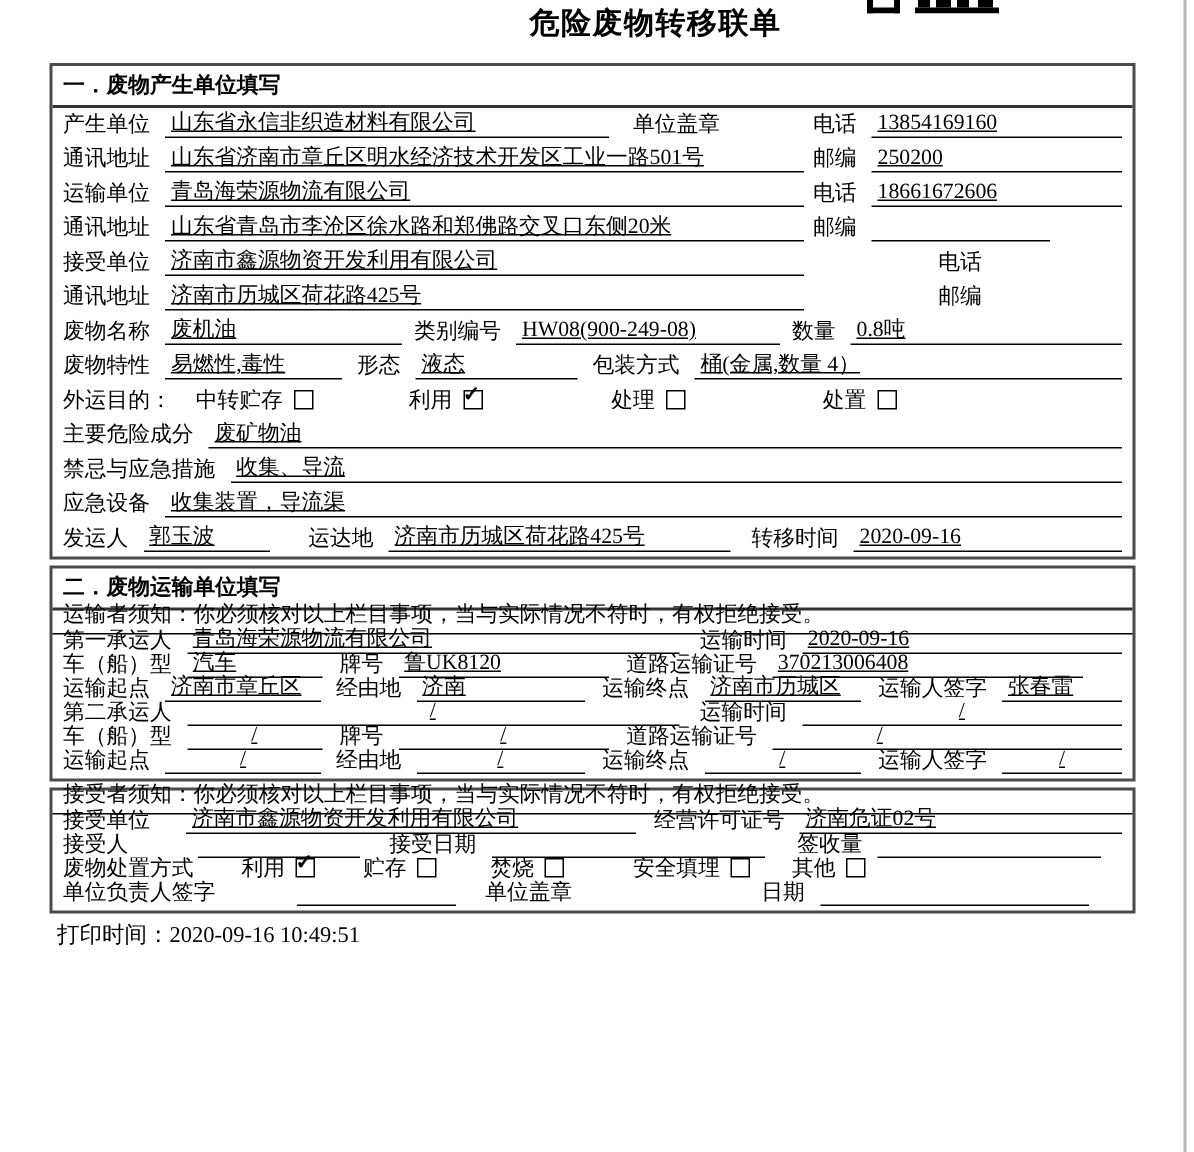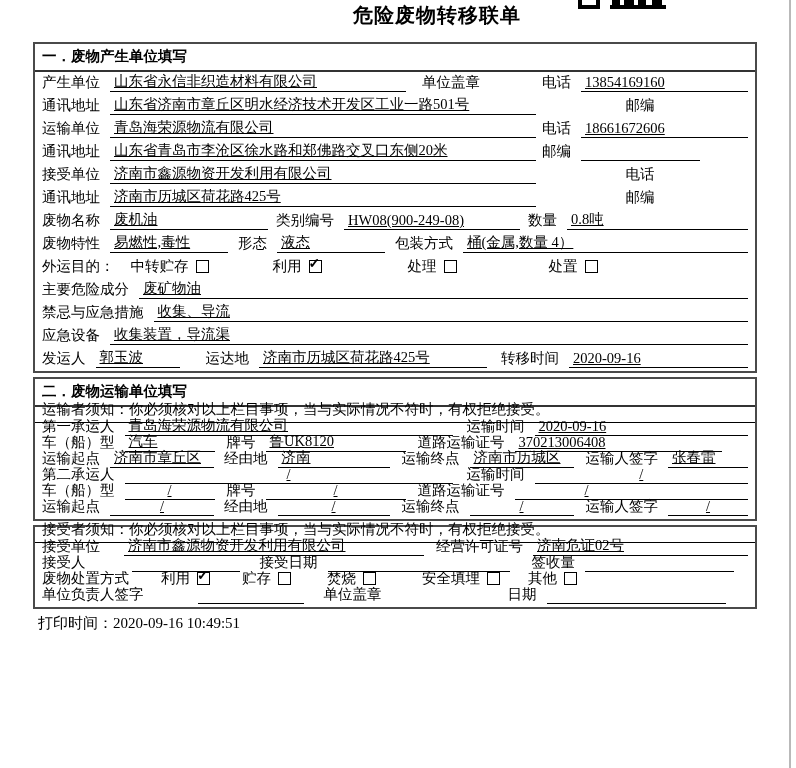--- a/index.html
+++ b/index.html
@@ -70,20 +70,21 @@
     </div>
   </div>
 
   <div class="row">
     <div class="lz">
       <span class="lbl">通讯地址</span>
       <span class="f grow" style="margin-right:6px">山东省济南市章丘区明水经济技术开发区工业一路501号</span>
     </div>
     <div class="rz">
       <span class="lbl">邮编</span>
+      <span class="f grow">250200</span>
     </div>
   </div>
 
   <div class="row">
     <div class="lz">
       <span class="lbl">运输单位</span>
       <span class="f grow" style="margin-right:6px">青岛海荣源物流有限公司</span>
     </div>
     <div class="rz">
       <span class="lbl">电话</span>

